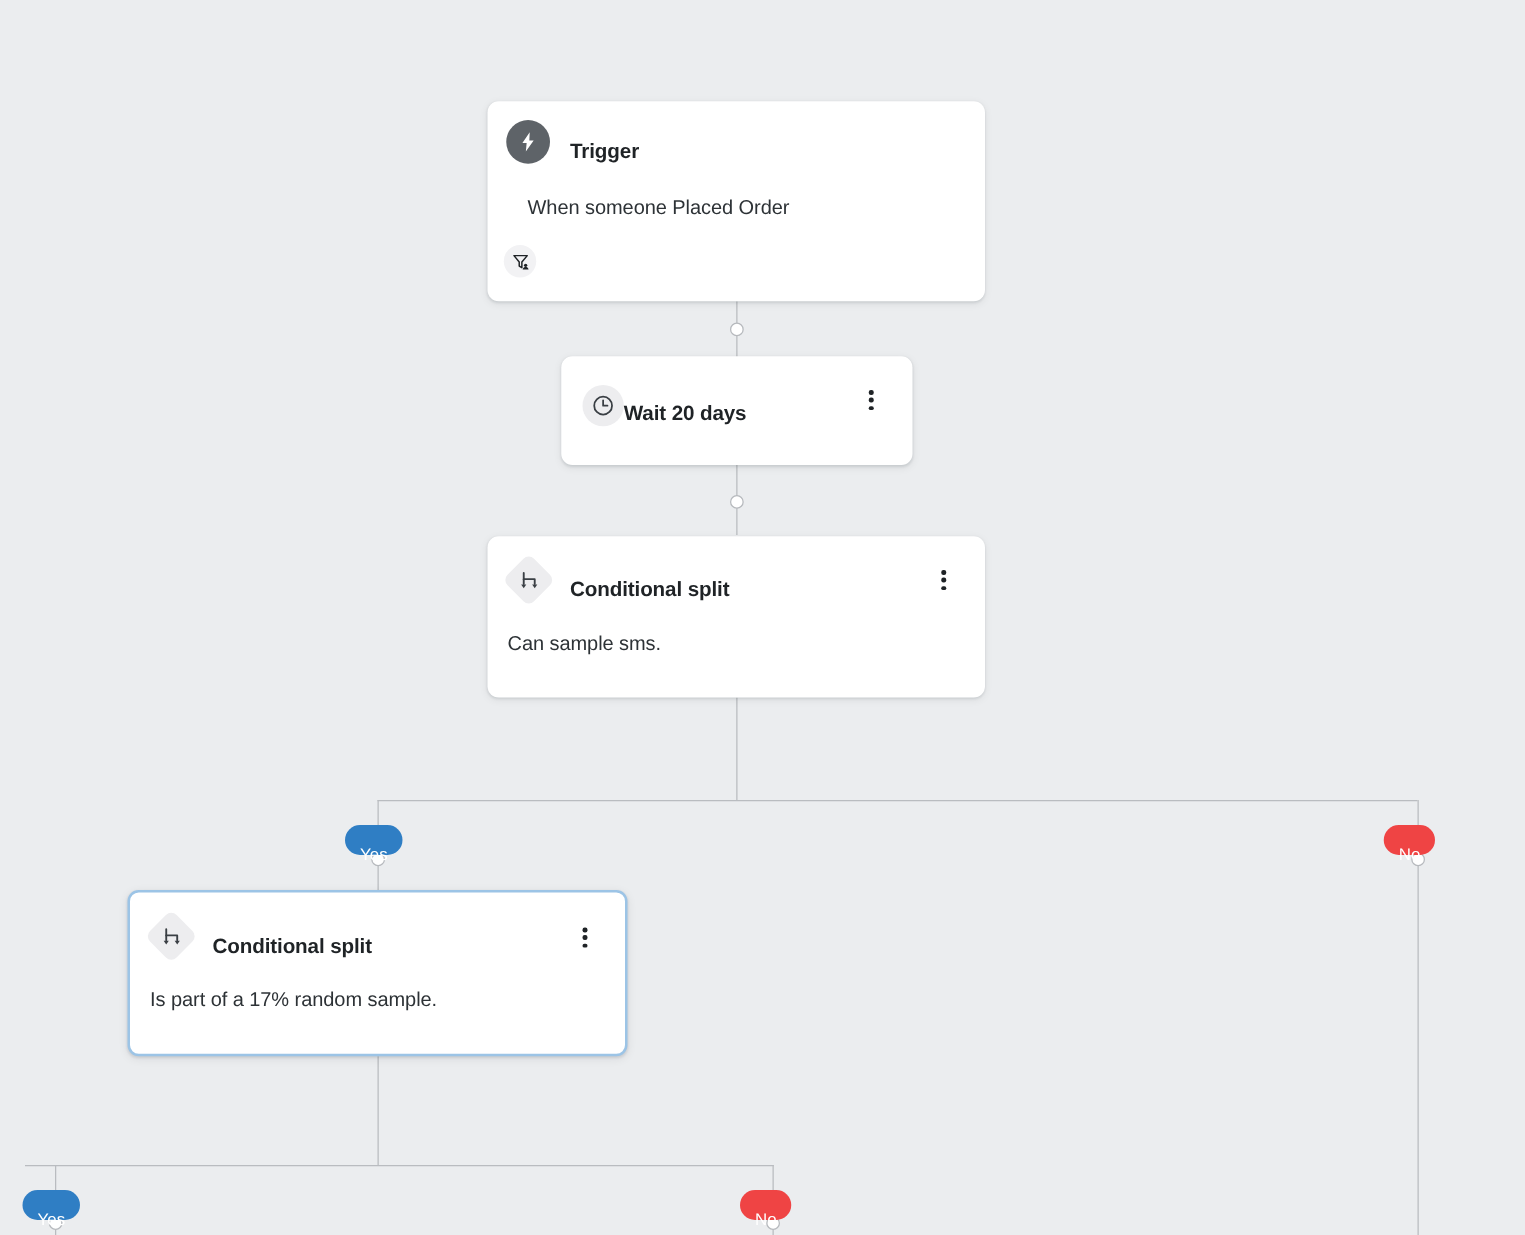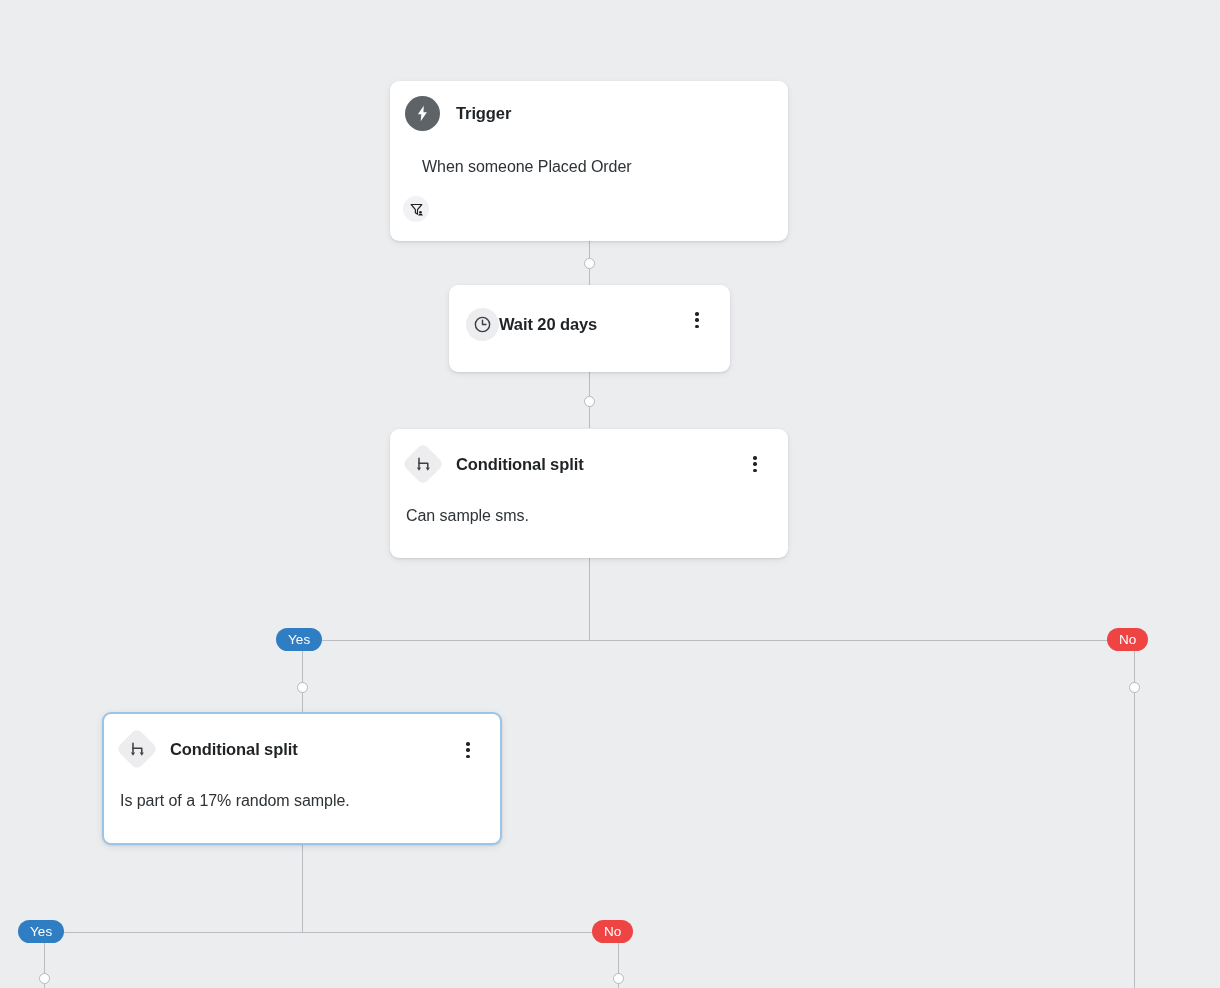--- a/index.html
+++ b/index.html
@@ -44,24 +44,25 @@
   
   .pill {
     position: absolute;
     height: 23px;
     line-height: 23px;
     border-radius: 12px;
     color: #ffffff;
     font-size: 13.5px;
     font-weight: 400;
     text-align: right;
-    padding: 0 12px;
+    padding: 12px 12px;
     box-sizing: border-box;
     white-space: nowrap;
     letter-spacing: 0.1px;
+    margin-top: 32px;
   }
   .pill-yes { background: #2f7ec4; }
   .pill-no  { background: #ef4444; }
 
   
   .card {
     position: absolute;
     background: #ffffff;
     border-radius: 9px;
     box-sizing: border-box;
@@ -69,21 +70,21 @@
                 0 2px 7px rgba(20, 25, 35, 0.07);
   }
   .card.selected {
     border: 2px solid #9cc4e6;
     box-shadow: 0 1px 2px rgba(20, 25, 35, 0.10),
                 0 2px 8px rgba(20, 25, 35, 0.08);
   }
 
   .card-head {
     display: flex;
-    align-items: center;
+    align-items: flex-end;
     position: relative;
   }
 
   .card-title {
     font-size: 16.5px;
     font-weight: bold;
     color: #1f2326;
     letter-spacing: -0.1px;
   }
 

